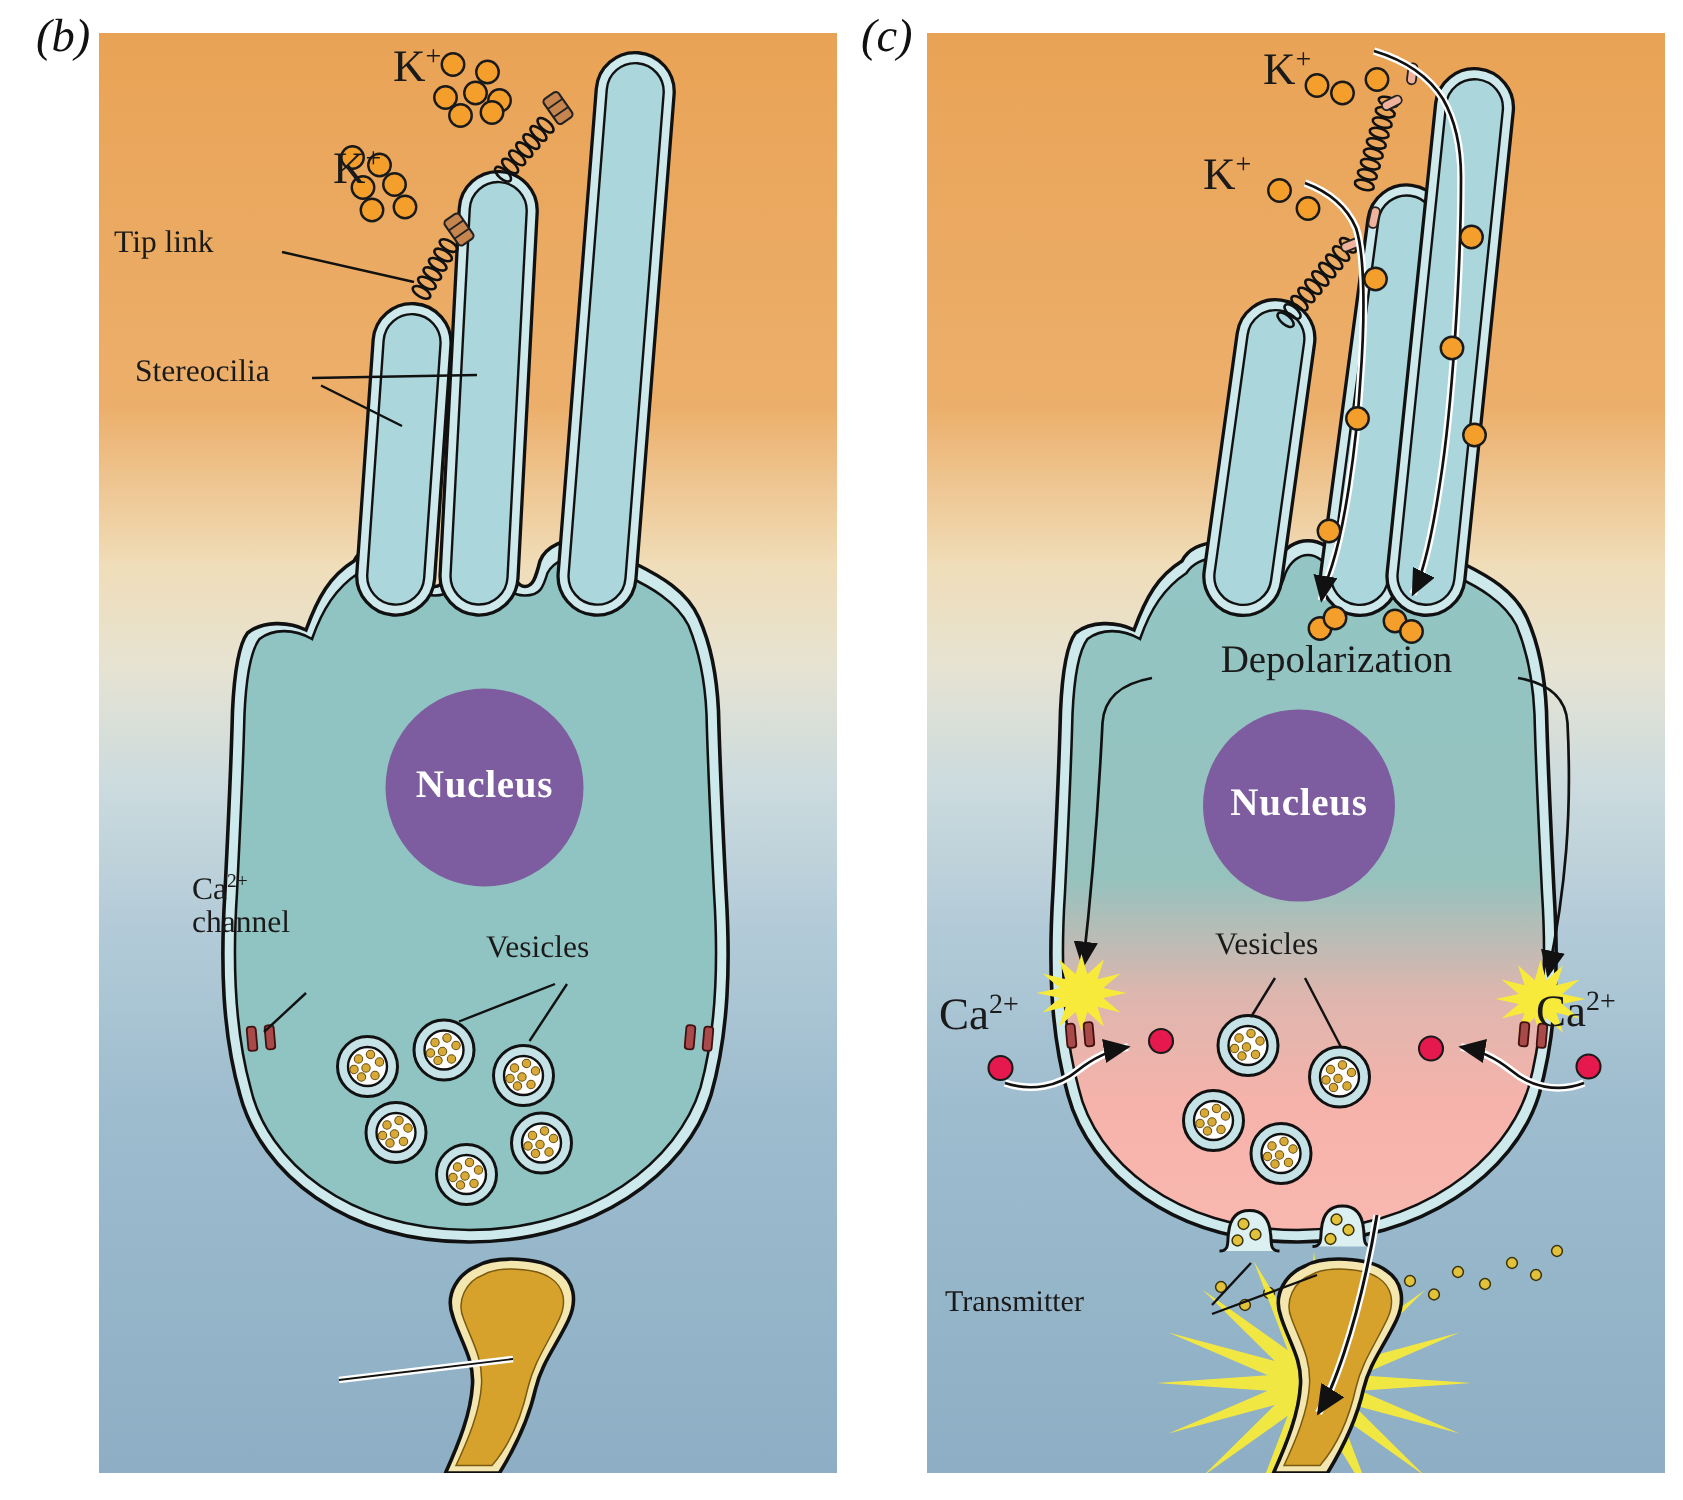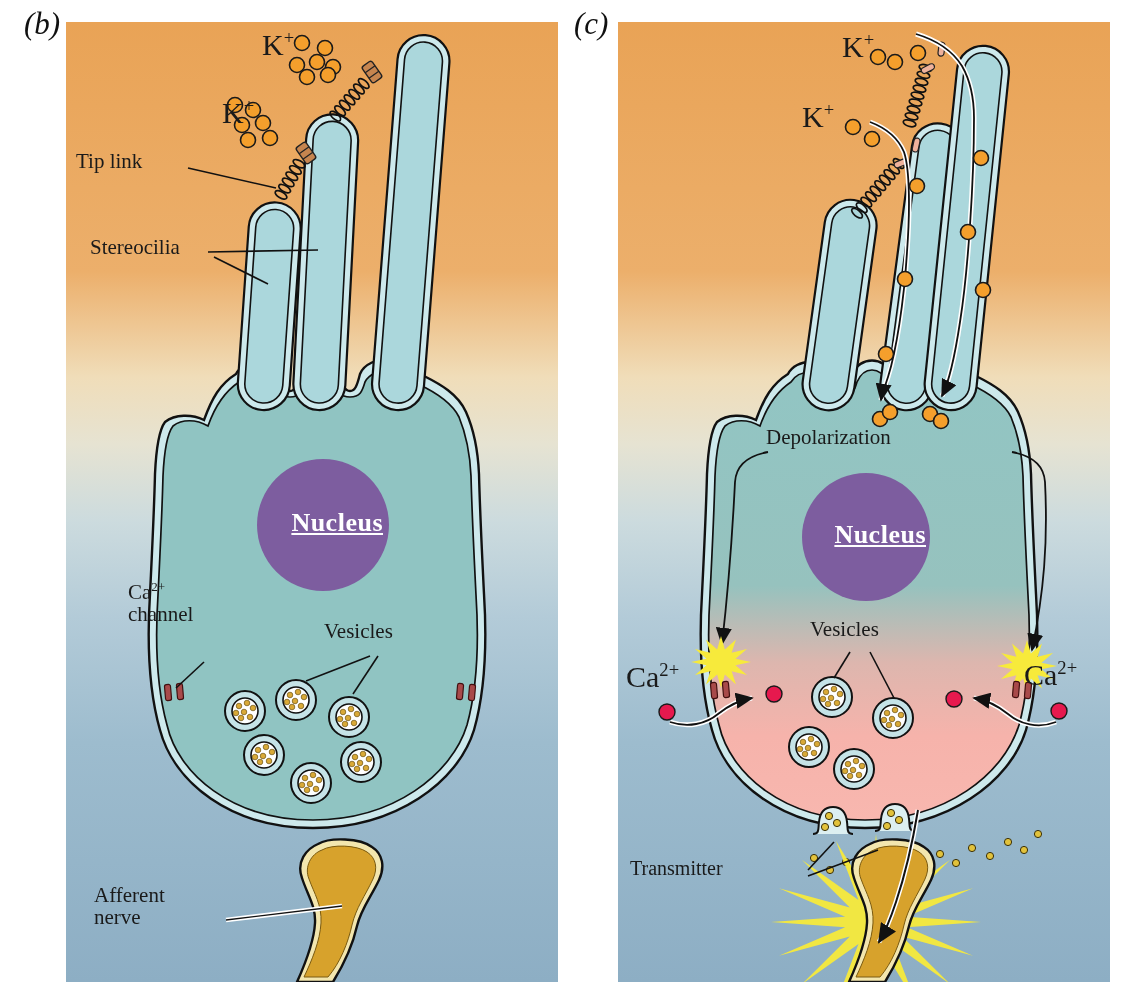--- a/index.html
+++ b/index.html
@@ -7,23 +7,23 @@
           font-family:"Liberation Serif","DejaVu Serif",serif;color:#1a1a1a;}
   .panel{position:absolute;top:22px;width:492px;height:960px;
          background:linear-gradient(180deg,#e9a356 0%,#ecaf6b 26%,#f0ddb9 37%,#e6e3d2 44%,
                     #ccdbde 52%,#b3cbd8 62%,#9dbcce 75%,#8daec4 100%);}
   #panel-b{left:66px;} #panel-c{left:618px;}
   .panel svg{position:absolute;left:0;top:0;}
   .panel-letter{position:absolute;top:6px;font-style:italic;font-size:31px;color:#111;}
   #letter-b{left:24px;} #letter-c{left:574px;}
   .lbl{position:absolute;font-size:21px;line-height:1.05;white-space:nowrap;color:#1a1a1a;}
   .lbl sup{font-size:0.62em;}
-  .nucleus-lbl{width:120px;text-align:right;font-weight:bold;color:#ffffff;font-size:26px;
-               letter-spacing:0.5px;white-space:nowrap;text-decoration:underline;}
-  .depol{width:250px;text-align:left;white-space:nowrap;font-size:21px;}
+  .nucleus-lbl{width:120px;text-align:center;font-weight:bold;color:#ffffff;font-size:26px;
+               letter-spacing:0.5px;white-space:nowrap;}
+  .depol{width:250px;text-align:center;white-space:nowrap;font-size:26px;}
 </style>
 </head>
 <body>
 
 <div class="figure">
 
   <div id="letter-b" class="panel-letter">(b)</div>
   <div id="letter-c" class="panel-letter">(c)</div>
 
   <div id="panel-b" class="panel">
@@ -198,24 +198,20 @@
       <span>K</span><sup>+</sup>
     </div>
     <div class="lbl" style="left:10px;top:128px">Tip link</div>
     <div class="lbl" style="left:24px;top:214px">Stereocilia</div>
     <div class="lbl nucleus-lbl" style="left:197px;top:487px">Nucleus</div>
     <div class="lbl" style="left:62px;top:558px">
       <div><span>Ca</span><sup>2+</sup></div>
       <div>channel</div>
     </div>
     <div class="lbl" style="left:258px;top:598px">Vesicles</div>
-    <div class="lbl" style="left:28px;top:862px">
-      <div>Afferent</div>
-      <div>nerve</div>
-    </div>
   </div>
 
   <div id="panel-c" class="panel">
     <svg width="492" height="960" viewBox="0 0 492 960">
 
       <g>
         <path d="M 138,398 C 146,376 154,362 170,352 C 178,336 206,336 214,352 C 217,364 219,369 224,369
                  C 229,369 231,364 234,352 C 242,334 266,334 274,352 C 277,364 279,369 284,369
                  C 289,369 291,364 294,352 C 302,332 344,332 358,354 C 374,362 392,372 400,390
                  C 408,408 412,430 413,452 C 414,492 416,532 418,572 C 421,620 420,666 408,708

